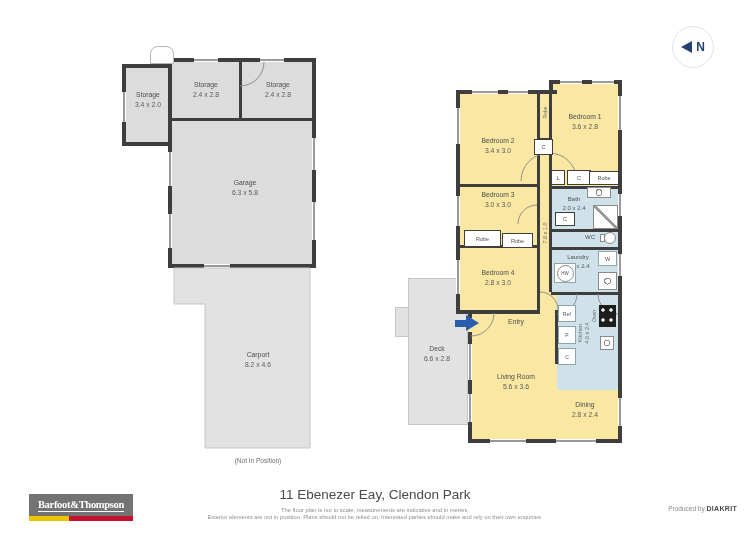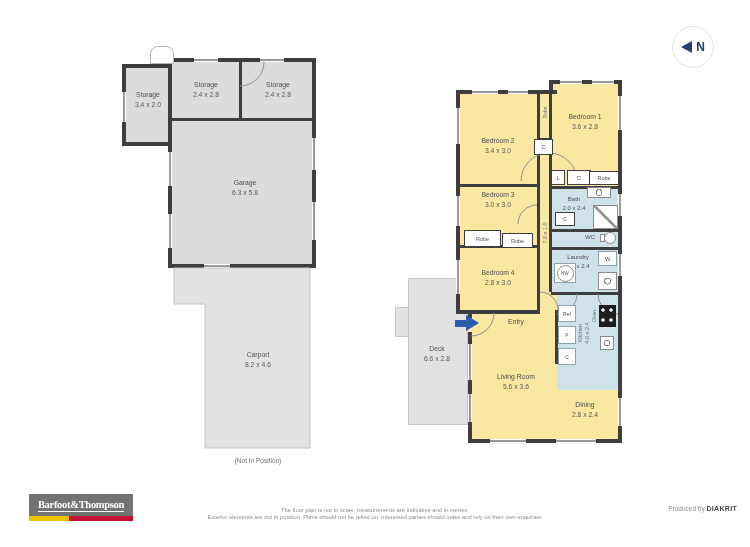--- a/index.html
+++ b/index.html
@@ -231,17 +231,18 @@
 
   <div class="logo">
     <div class="band">
         <span>Barfoot&amp;Thompson</span>
       </div>
     <div class="stripe">
         <span class="y"></span>
         <span class="r"></span>
       </div>
   </div>
+  <div class="address">11 Ebenezer Eay, Clendon Park</div>
   <div class="disc" style="top:507px;">The floor plan is not to scale, measurements are indicative and in metres.</div>
   <div class="disc" style="top:514px;">Exterior elements are not in position. Plans should not be relied on. Interested parties should make and rely on their own enquiries.</div>
   <div class="produced"><span>Produced by</span> <b>DIAKRIT</b></div>
 
 </div>
 
 </body></html>

